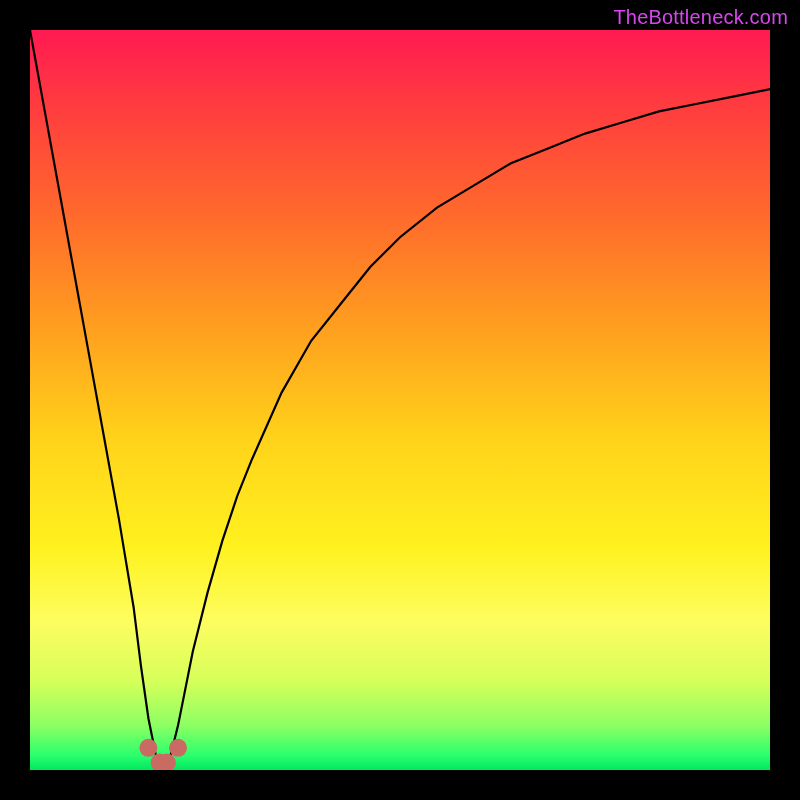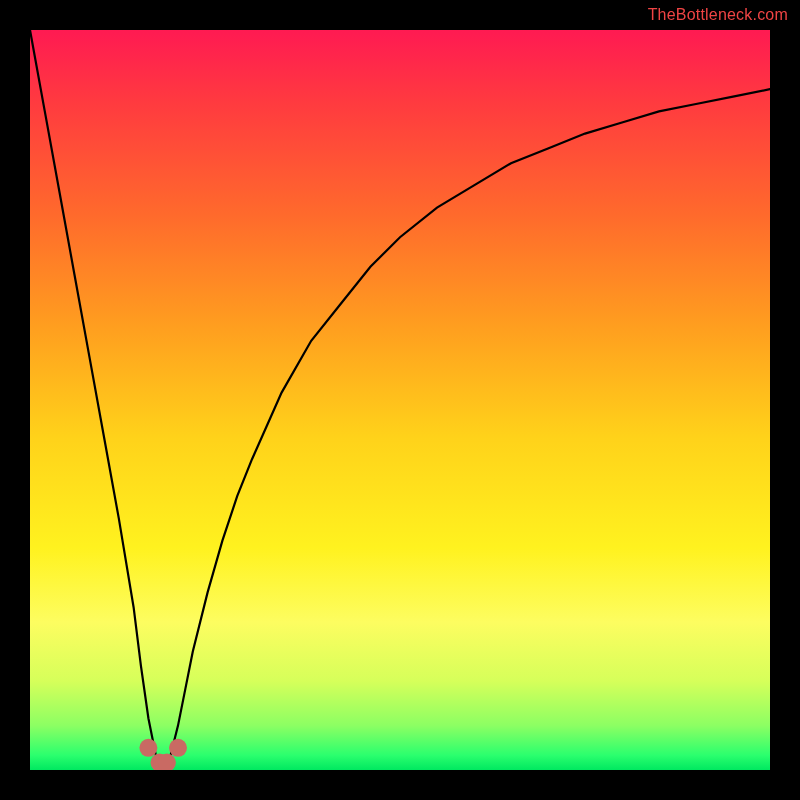--- a/index.html
+++ b/index.html
@@ -37,22 +37,22 @@
       #8cff63 94%,
       #2bff6e 98%,
       #00e860 100%
     );
     overflow: hidden;
   }
   .watermark {
     position: absolute;
     top: 6px;
     right: 12px;
-    color: #ef4444;
-    font-size: 16px;
+    color: #d946ef;
+    font-size: 20px;
     font-weight: 400;
     letter-spacing: 0.2px;
     user-select: none;
   }
 </style>
 </head>
 <body>
 
 <div class="frame">
 

